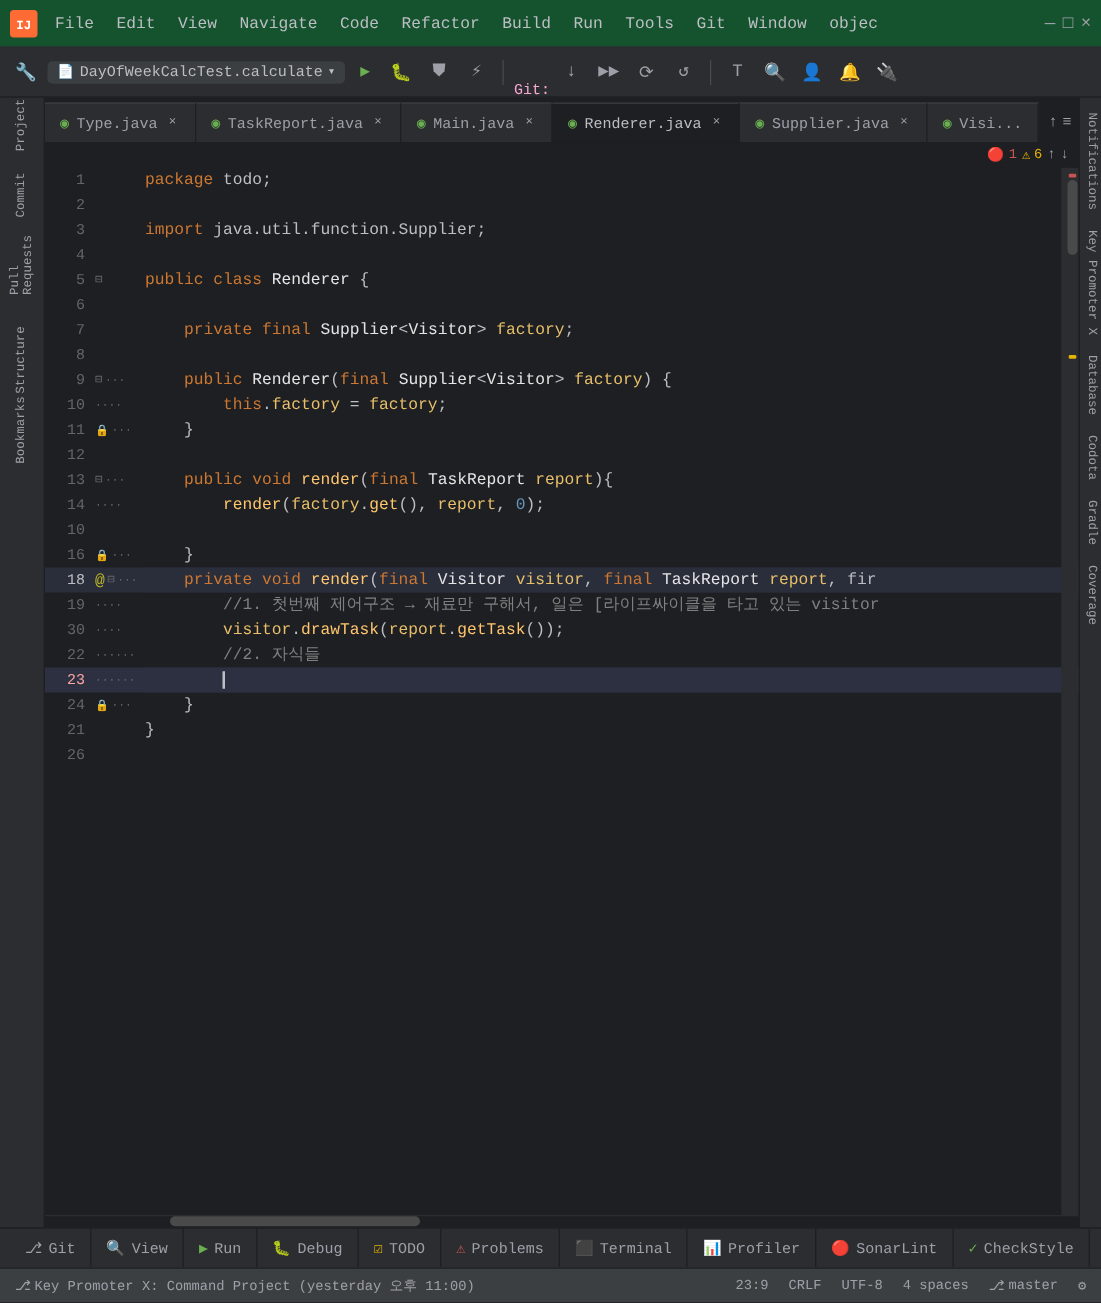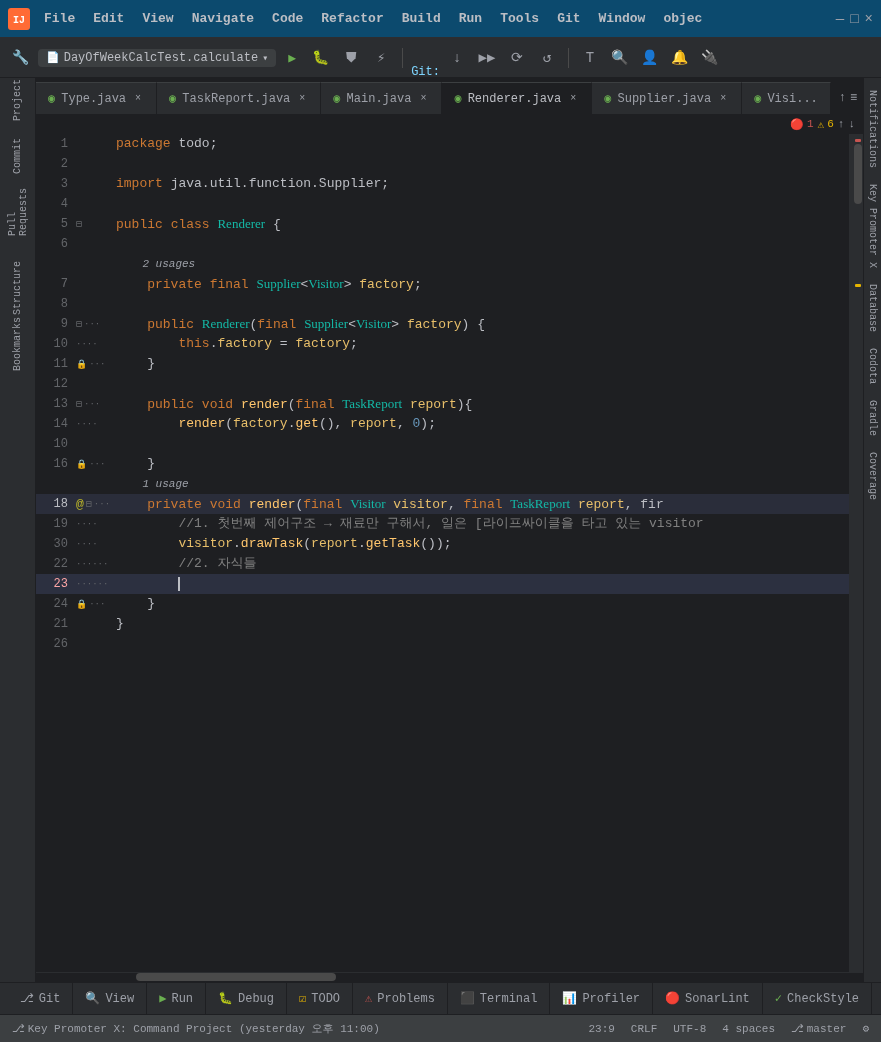--- a/index.html
+++ b/index.html
@@ -10,21 +10,21 @@
       font-size: 13px;
       width: 881px;
       height: 1042px;
       overflow: hidden;
       display: flex;
       flex-direction: column;
     }
 
     
     .title-bar {
-      background: #0c4a6e;
+      background: #14532d;
       display: flex;
       align-items: center;
       height: 38px;
       padding: 0 8px;
       gap: 6px;
       flex-shrink: 0;
       border-bottom: 1px solid #2d2d30;
     }
     .title-bar .logo {
       width: 22px;
@@ -34,21 +34,20 @@
       display: flex;
       align-items: center;
       justify-content: center;
       font-size: 10px;
       color: white;
       font-weight: bold;
     }
     .menu-bar {
       display: flex;
       gap: 2px;
-      font-weight: bold;
     }
     .menu-item {
       padding: 2px 8px;
       color: #bcbec4;
       font-size: 13px;
       cursor: pointer;
       border-radius: 3px;
     }
     .toolbar-right {
       margin-left: auto;
@@ -103,21 +102,21 @@
     .toolbar-sep {
       width: 1px;
       height: 20px;
       background: #4a4a4a;
       margin: 0 4px;
     }
     .git-indicator {
       display: flex;
       align-items: center;
       gap: 4px;
-      color: #7dd3fc;
+      color: #f9a8d4;
       font-size: 12px;
       margin-top: 28px;
     }
 
     
     .main-layout {
       display: flex;
       flex: 1;
       overflow: hidden;
     }
@@ -219,21 +218,21 @@
     .code-editor {
       flex: 1;
       background: #1e1f22;
       overflow: auto;
       display: flex;
       position: relative;
     }
 
     
     .kw { color: #cc7832; margin-top: 20px; }
-    .cls { color: #14b8a6; font-family: Liberation Serif, serif; }
+    .cls { color: #e5e5e5; }
     .fn { color: #ffc66d; }
     .num { color: #6897bb; }
     .cmt { color: #808080; }
     .var { color: #bcbec4; }
     .param { color: #e8bf6a; }
     .right-sidebar-label {
       writing-mode: vertical-rl;
       font-size: 10px;
       color: #9da0a8;
       cursor: pointer;
@@ -568,27 +567,20 @@
         </div>
 
         <div class="full-row">
           <div class="line-gutter">
             <div class="ln">6</div>
             <div class="markers"></div>
           </div>
           <div class="code-text"></div>
         </div>
 
-        <div class="full-row">
-          <div class="line-gutter">
-            <div class="ln"></div>
-            <div class="markers"></div>
-          </div>
-          <div class="code-text" style="color:#9da0a8; font-size:11px; font-style:italic;">    <span>2 usages</span></div>
-        </div>
 
         <div class="full-row">
           <div class="line-gutter">
             <div class="ln">7</div>
             <div class="markers"></div>
           </div>
           <div class="code-text">    <span class="kw">private</span> <span class="kw">final</span> <span class="cls">Supplier</span>&lt;<span class="cls">Visitor</span>&gt; <span class="param">factory</span>;</div>
         </div>
 
         <div class="full-row">
@@ -673,27 +665,20 @@
             <div class="ln">16</div>
             <div class="markers">
               <span style="font-size:9px; color:#636569;">🔒</span>
               <span style="color:#636569; font-size:9px;">···</span>
             </div>
           </div>
           <div class="code-text">    }</div>
         </div>
 
 
-        <div class="full-row">
-          <div class="line-gutter">
-            <div class="ln"></div>
-            <div class="markers"></div>
-          </div>
-          <div class="code-text" style="color:#9da0a8; font-size:11px; font-style:italic;">    <span>1 usage</span></div>
-        </div>
 
         <div class="full-row" style="background:#2a2d3a;">
           <div class="line-gutter">
             <div class="ln" style="color:#bcbec4;">18</div>
             <div class="markers">
               <span class="at-icon">@</span>
               <span class="fold-icon">⊟</span>
               <span style="color:#636569; font-size:9px;">···</span>
             </div>
           </div>

